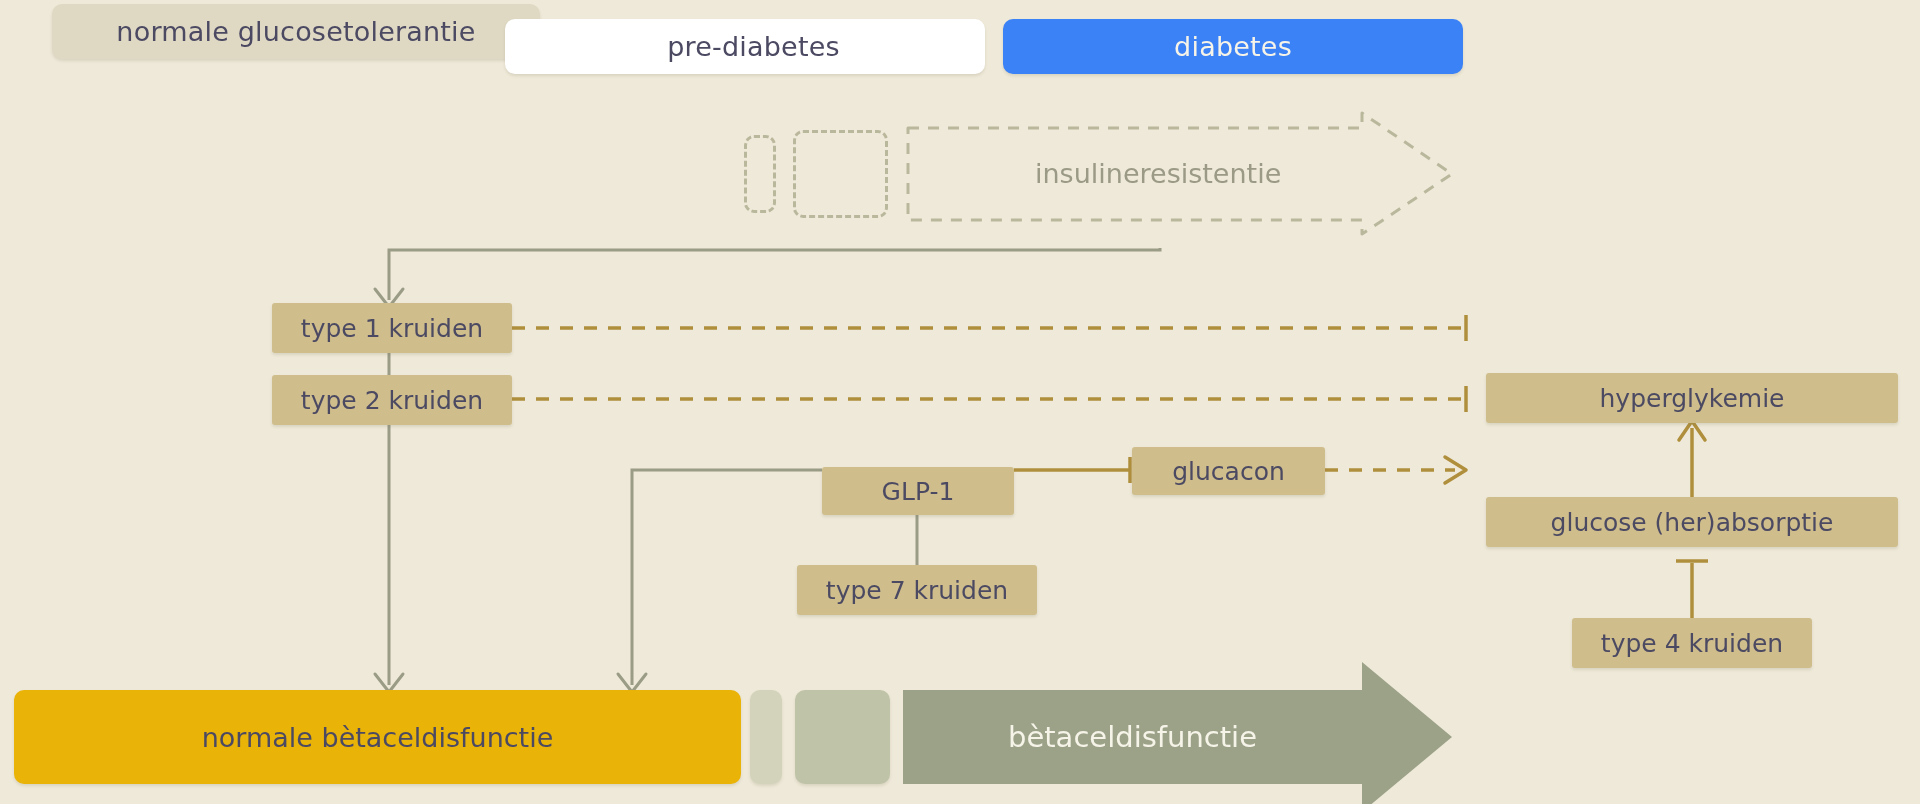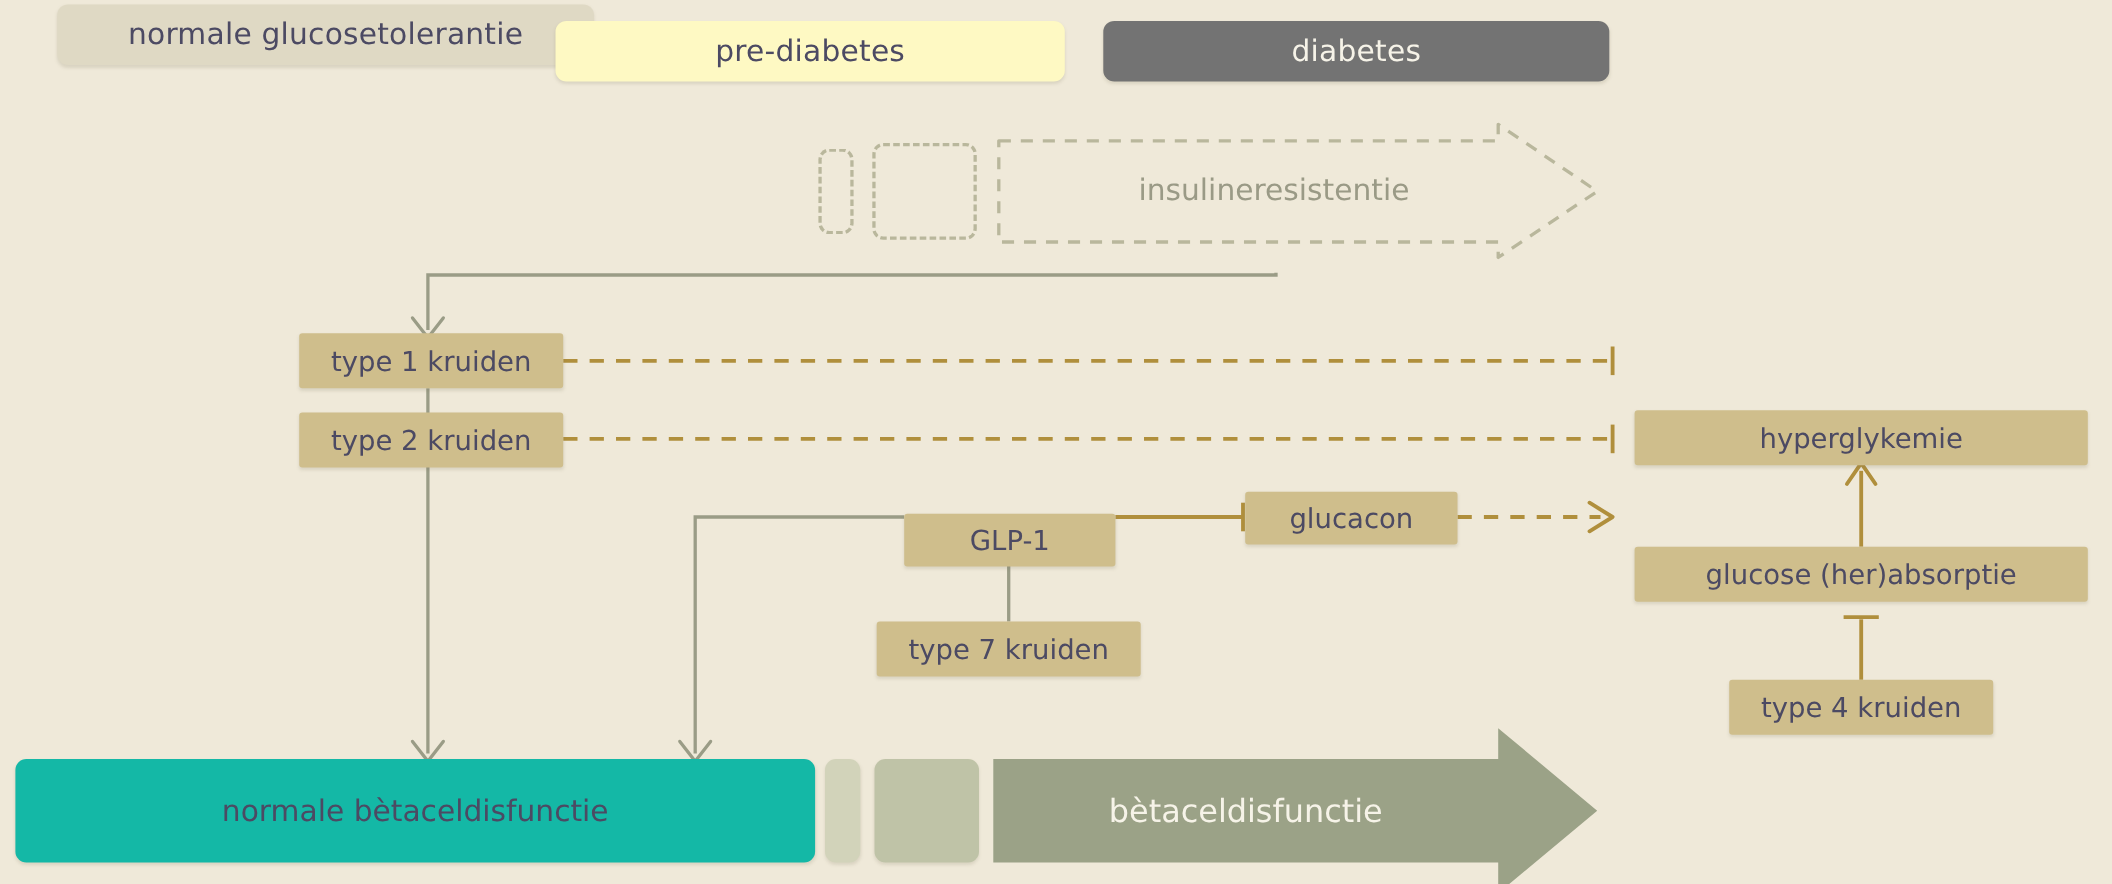--- a/index.html
+++ b/index.html
@@ -24,22 +24,22 @@
     display: flex;
     align-items: center;
     justify-content: center;
     border-radius: 10px;
     font-size: 27px;
     letter-spacing: .2px;
     box-shadow: 0 2px 3px rgba(120,115,90,0.18);
     white-space: nowrap;
   }
   .phase-normal { background: #dfd9c4; color: #4c4a63; }
-  .phase-pre    { background: #fef9c3; color: #4c4a63; }
-  .phase-dia    { background: #737373; color: #f6f3e8; }
+  .phase-pre    { background: #ffffff; color: #4c4a63; padding-left: 17px; }
+  .phase-dia    { background: #3b82f6; color: #f6f3e8; }
 
   
   .dash-seg {
     position: absolute;
     border: 3px dashed #b9b79c;
     border-radius: 10px;
     box-sizing: border-box;
   }
   .ir-label {
     position: absolute;
@@ -66,21 +66,21 @@
   .bot {
     position: absolute;
     display: flex;
     align-items: center;
     justify-content: center;
     border-radius: 10px;
     font-size: 27px;
     white-space: nowrap;
     box-shadow: 0 2px 3px rgba(120,115,90,0.18);
   }
-  .bot-normal { background: #14b8a6; color: #4c4a63; }
+  .bot-normal { background: #eab308; color: #4c4a63; }
   .bot-s1 { background: #d2d3ba; }
   .bot-s2 { background: #bfc3a7; }
   .bot-arrow-label {
     position: absolute;
     font-size: 29px;
     color: #f6f3e8;
     white-space: nowrap;
     display: flex;
     align-items: center;
     justify-content: center;

